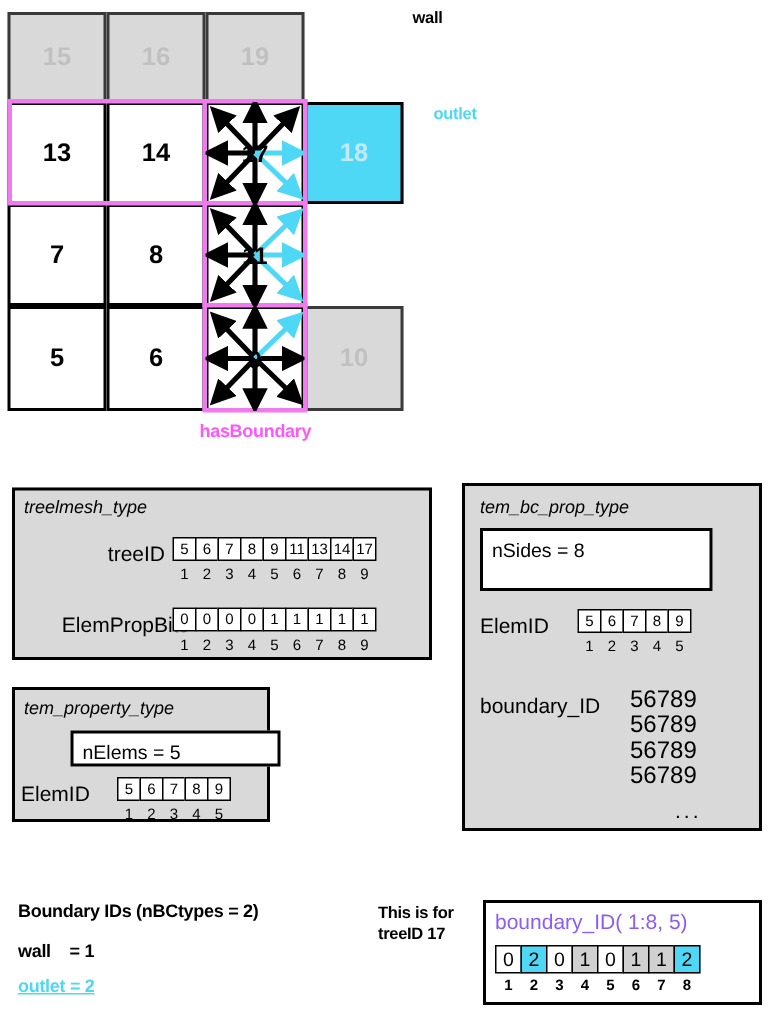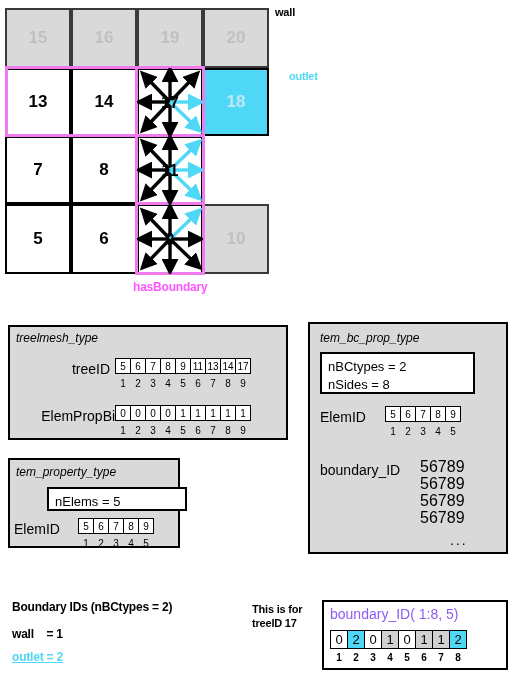--- a/index.html
+++ b/index.html
@@ -155,23 +155,20 @@
 <div id="mesh">
 
   <div class="cell gray" style="left:0px;  top:0px;   width:66px; height:60px;">
     <span>15</span>
   </div>
   <div class="cell gray" style="left:66px; top:0px;   width:66px; height:60px;">
     <span>16</span>
   </div>
   <div class="cell gray" style="left:132px;top:0px;   width:66px; height:60px;">
     <span>19</span>
-  </div>
-  <div class="cell gray" style="left:198px;top:0px;   width:66px; height:60px;">
-    <span>20</span>
   </div>
 
   <div class="cell white" style="left:0px;  top:60px;  width:66px; height:68px;">
     <span>13</span>
   </div>
   <div class="cell white" style="left:66px; top:60px;  width:66px; height:68px;">
     <span>14</span>
   </div>
   <div class="cell arrowcell" style="left:132px;top:60px;  width:66px; height:68px;"></div>
   <div class="cell cyan" style="left:198px;top:60px;  width:66px; height:68px;">
@@ -332,21 +329,20 @@
   <div class="i">1</div>
   <div class="i">2</div>
   <div class="i">3</div>
   <div class="i">4</div>
   <div class="i">5</div>
 </div>
 
 <div class="panel" style="left:308px; top:322px; width:200px; height:232px;"></div>
 <div class="panel-title" style="left:320px; top:331px;">tem_bc_prop_type</div>
 <div class="whitebox" style="left:320px; top:352px; width:155px; height:42px;">
-  <div>nBCtypes = 2</div>
   <div>nSides = 8</div>
 </div>
 <div class="field-label" style="left:320px; top:409px; width:60px; text-align:left;">ElemID</div>
 <div class="arr" style="left:385px; top:406px;">
   <div class="c">5</div>
   <div class="c">6</div>
   <div class="c">7</div>
   <div class="c">8</div>
   <div class="c">9</div>
 </div>

